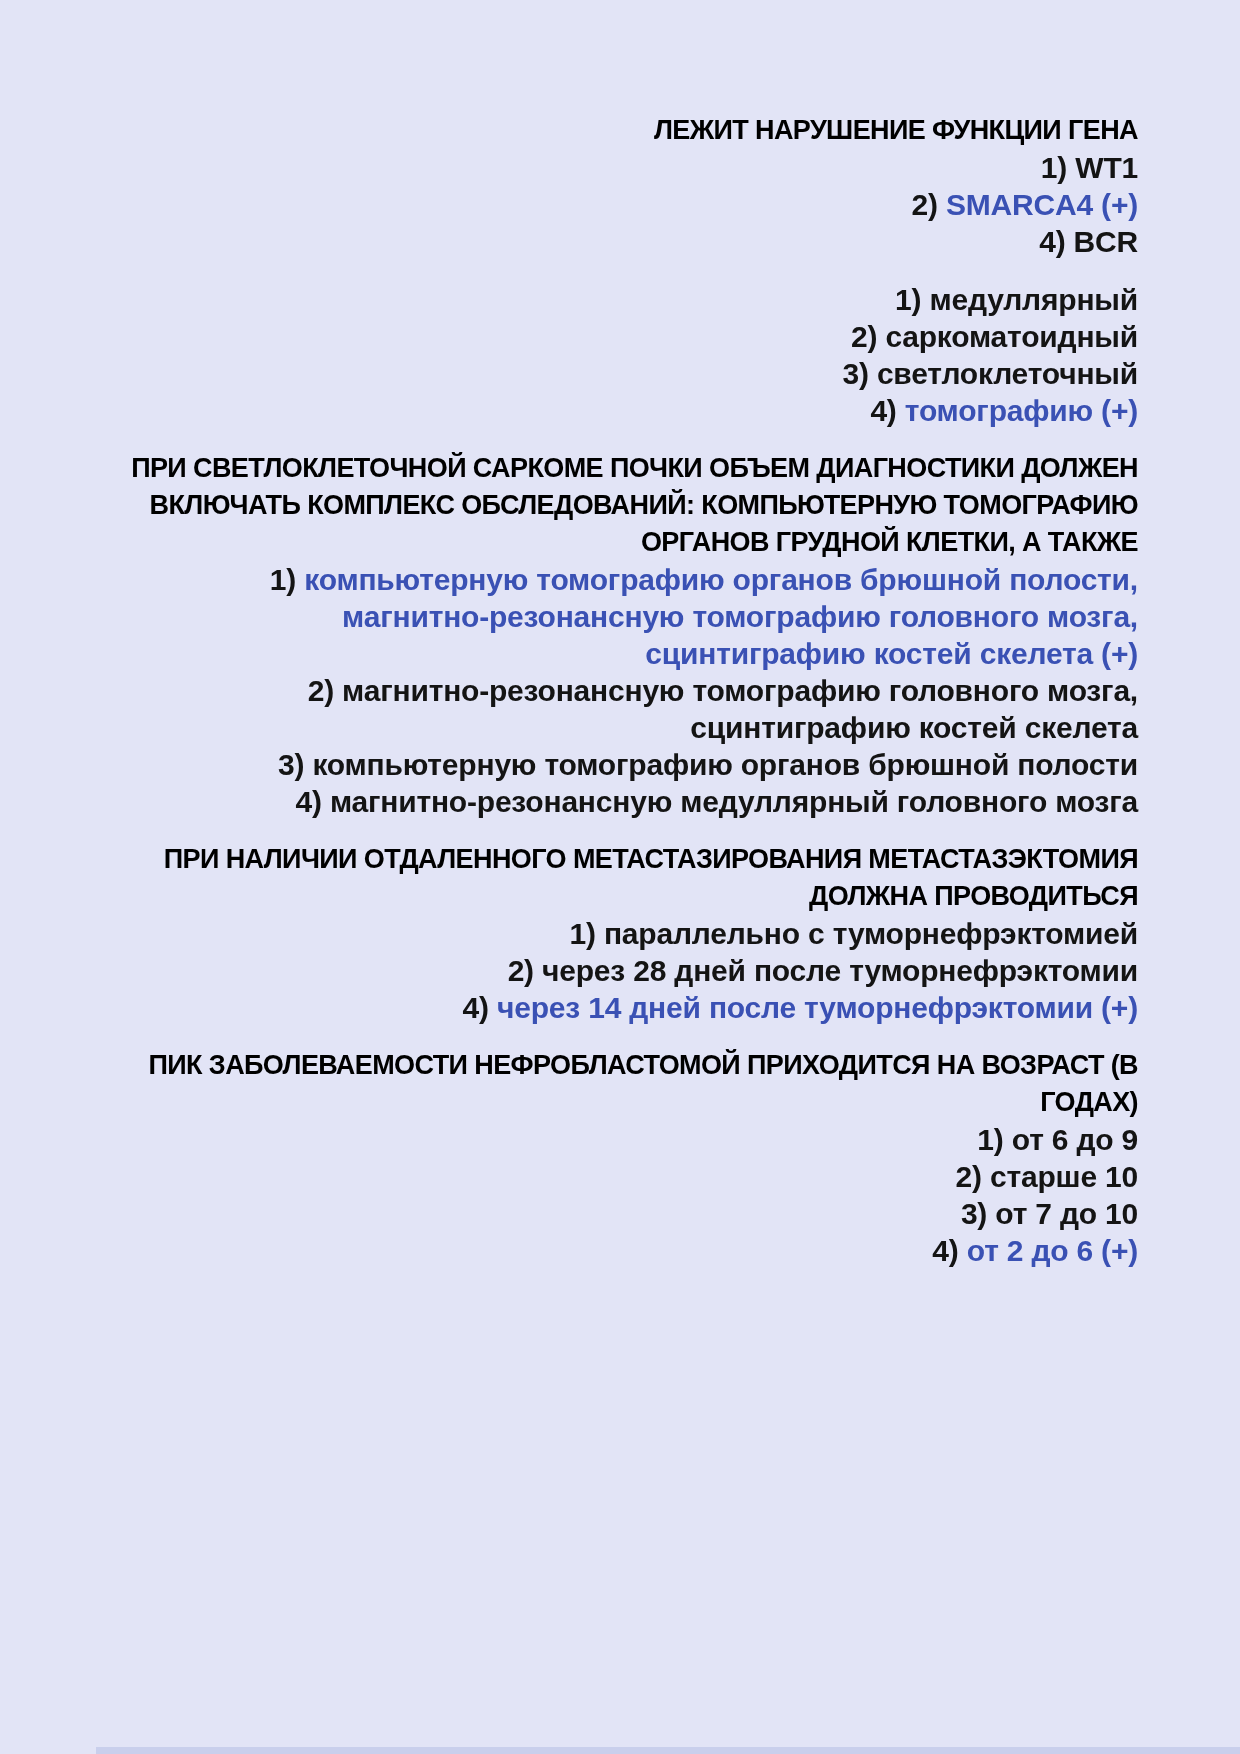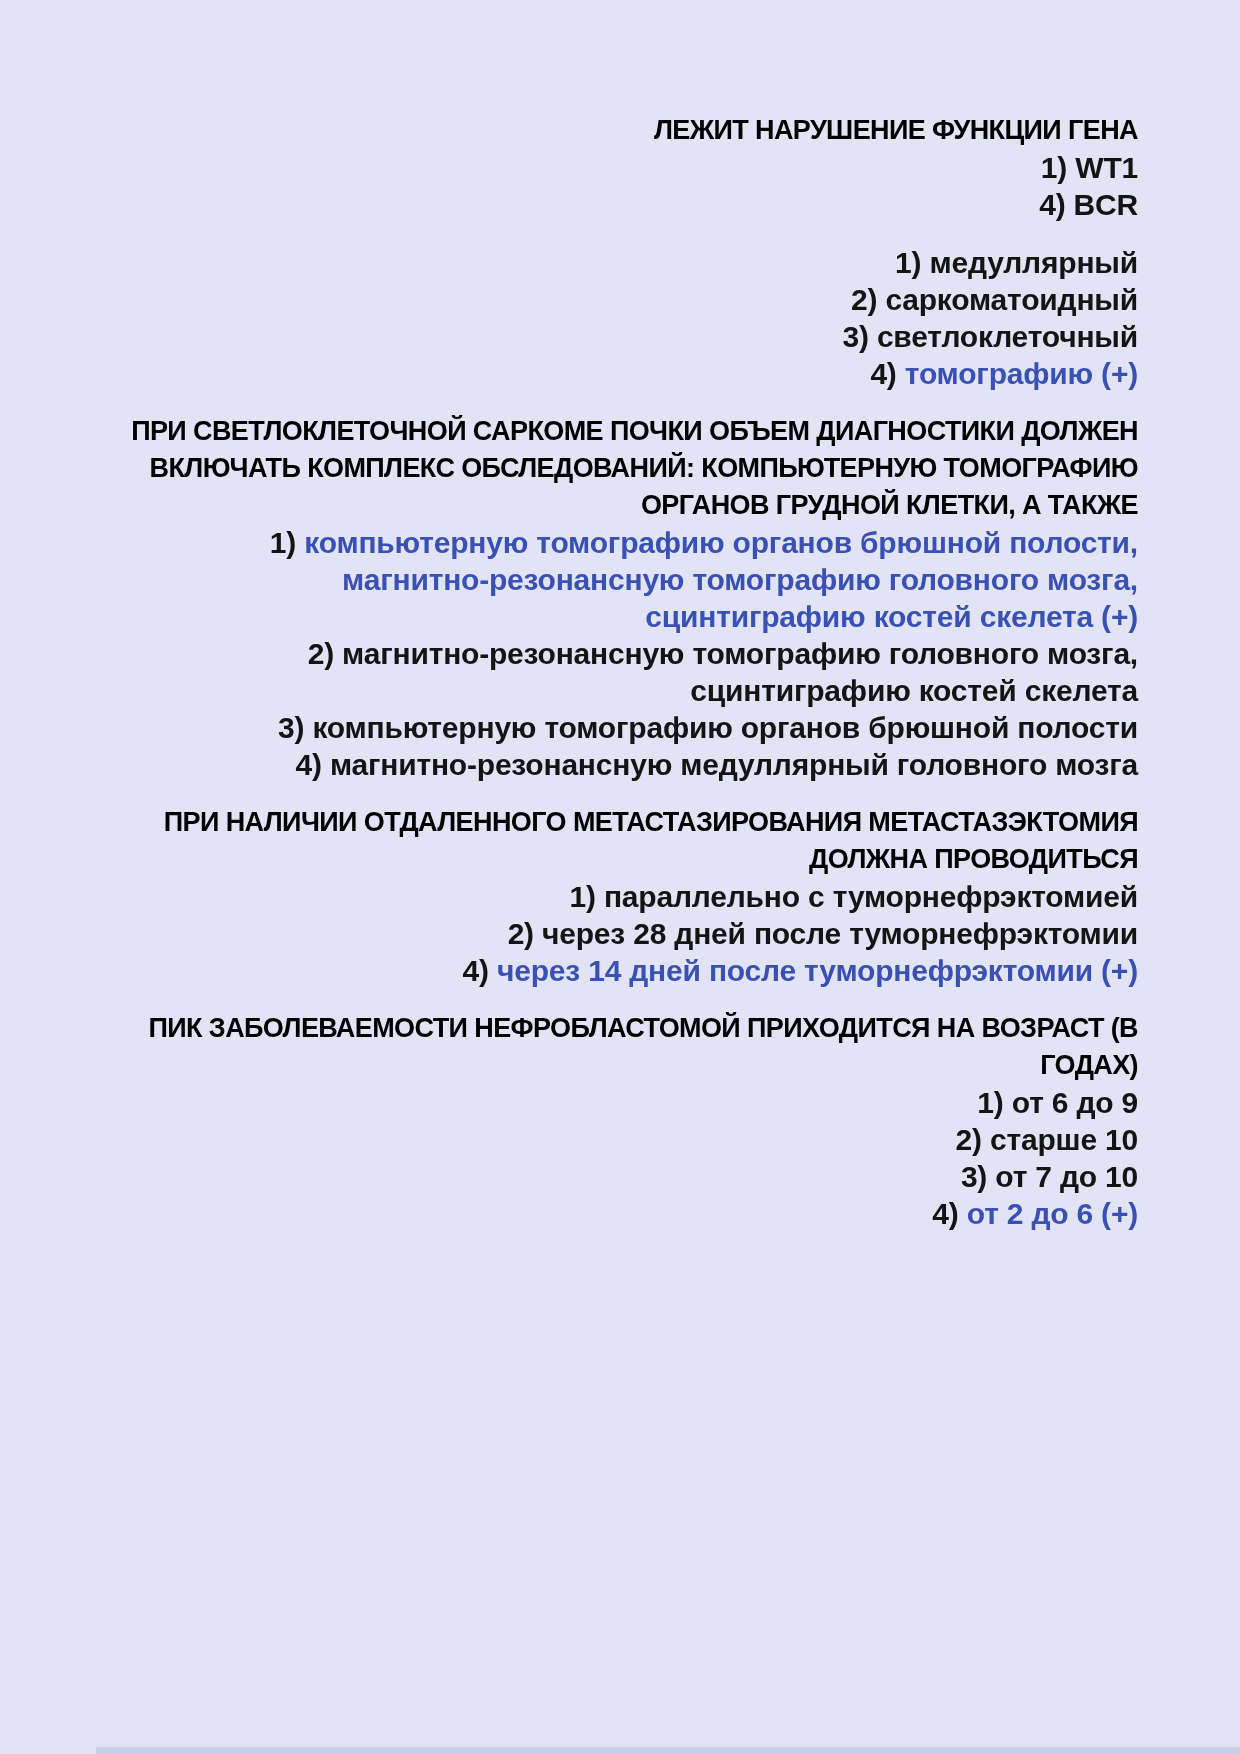--- a/index.html
+++ b/index.html
@@ -62,20 +62,21 @@
   }
 </style>
 </head>
 <body style="--page-bg: #e2e4f6; --text-color: #141414; --heading-color: #000000; --accent-color: #3a51b4; --strip-color: #c9cfec;">
 
 <main class="doc">
   <div class="questions">
       <section class="question">
         <h2 class="q-heading">ЛЕЖИТ НАРУШЕНИЕ ФУНКЦИИ ГЕНА</h2>
         <div class="answer"><span class="a-num">1) </span><span class="a-text">WT1</span></div>
+        <div class="answer"><span class="a-num">2) </span><span class="a-text correct">SMARCA4 (+)</span></div>
         <div class="answer"><span class="a-num">4) </span><span class="a-text">BCR</span></div>
       </section>
       <section class="question">
         <div class="answer"><span class="a-num">1) </span><span class="a-text">медуллярный</span></div>
         <div class="answer"><span class="a-num">2) </span><span class="a-text">саркоматоидный</span></div>
         <div class="answer"><span class="a-num">3) </span><span class="a-text">светлоклеточный</span></div>
         <div class="answer"><span class="a-num">4) </span><span class="a-text correct">томографию (+)</span></div>
       </section>
       <section class="question">
         <h2 class="q-heading">ПРИ СВЕТЛОКЛЕТОЧНОЙ САРКОМЕ ПОЧКИ ОБЪЕМ ДИАГНОСТИКИ ДОЛЖЕН ВКЛЮЧАТЬ КОМПЛЕКС ОБСЛЕДОВАНИЙ: КОМПЬЮТЕРНУЮ ТОМОГРАФИЮ ОРГАНОВ ГРУДНОЙ КЛЕТКИ, А ТАКЖЕ</h2>

